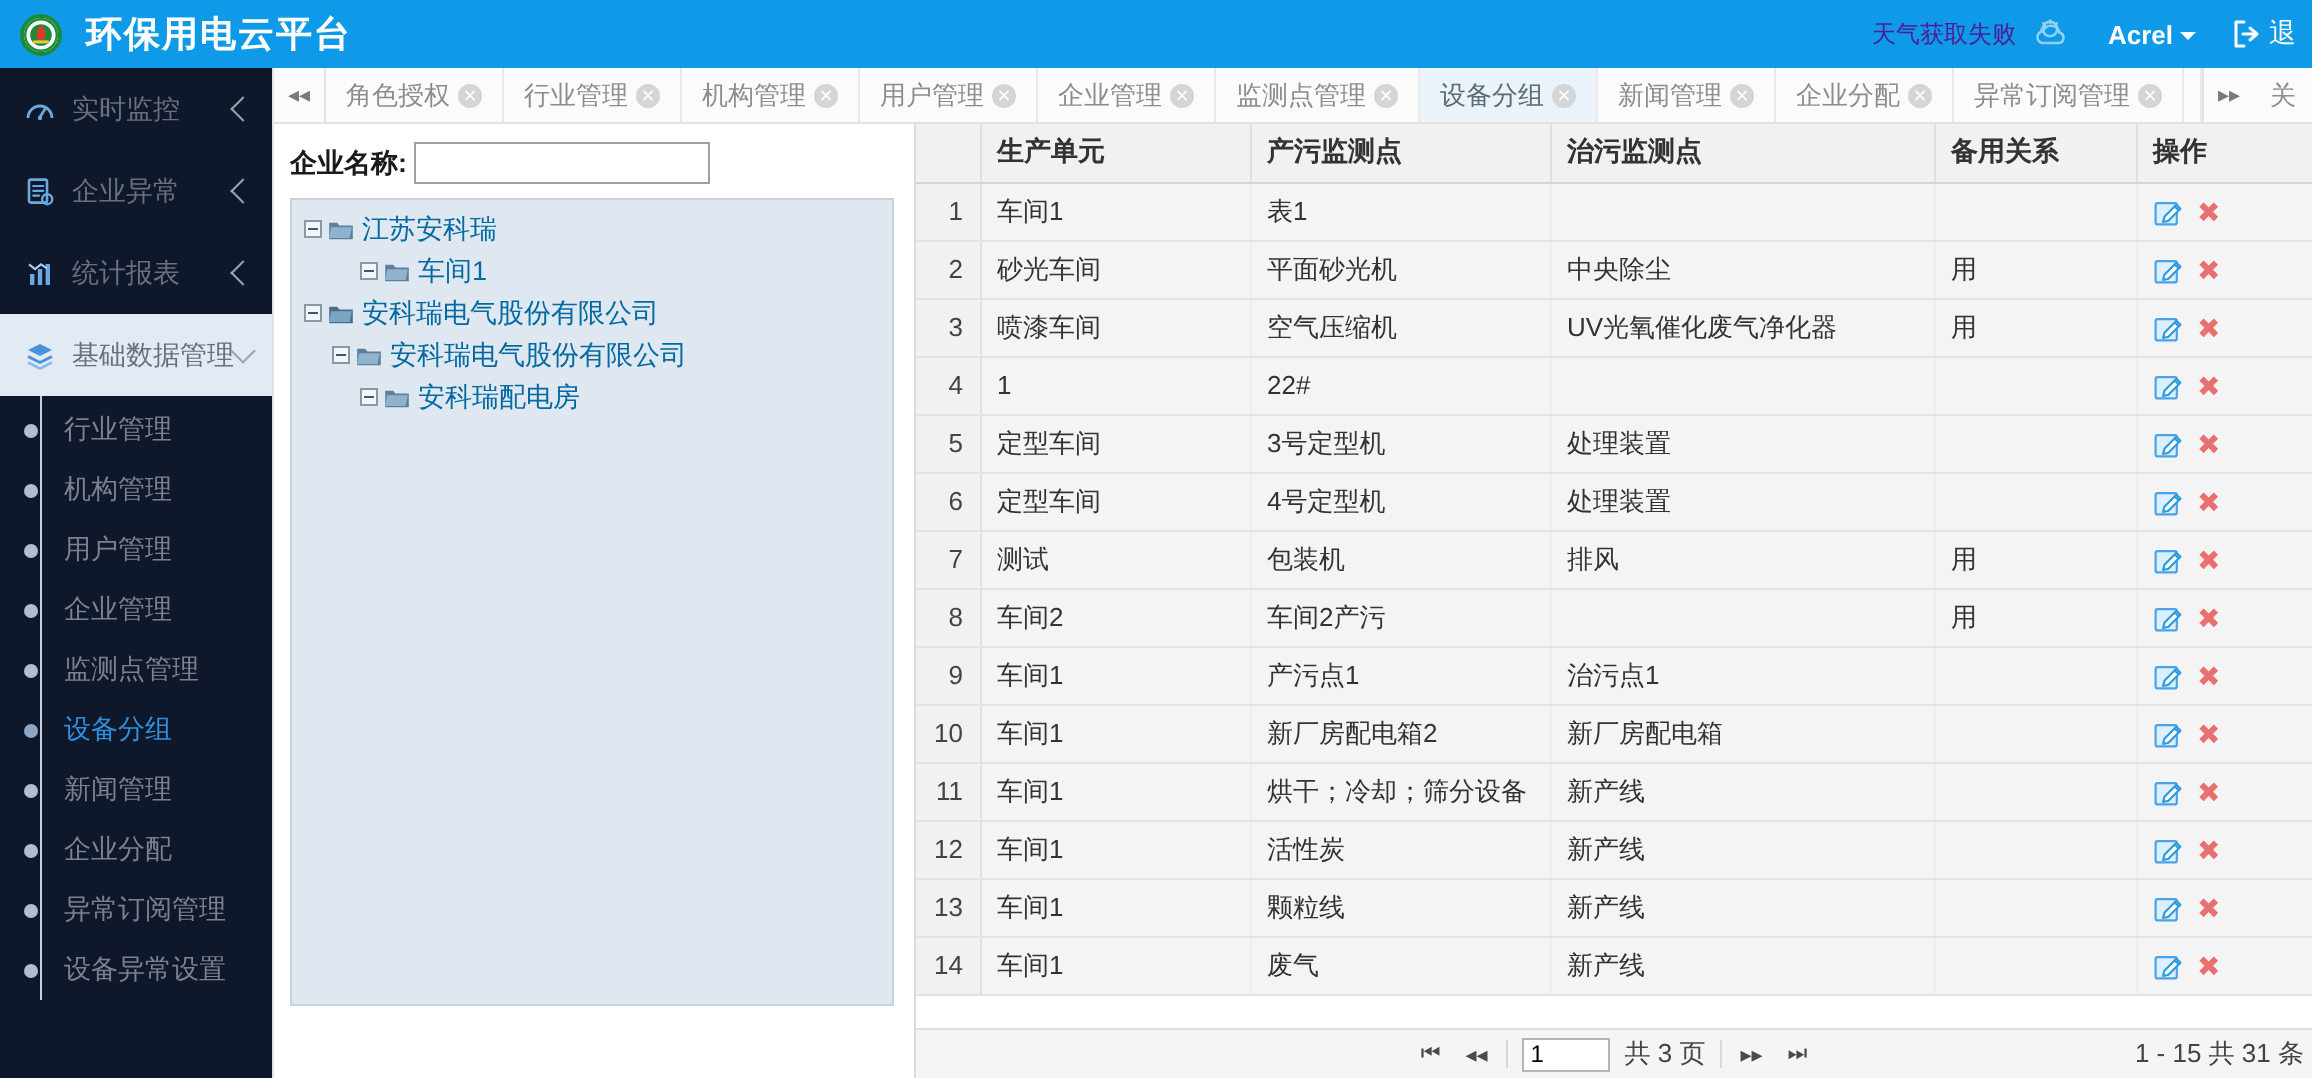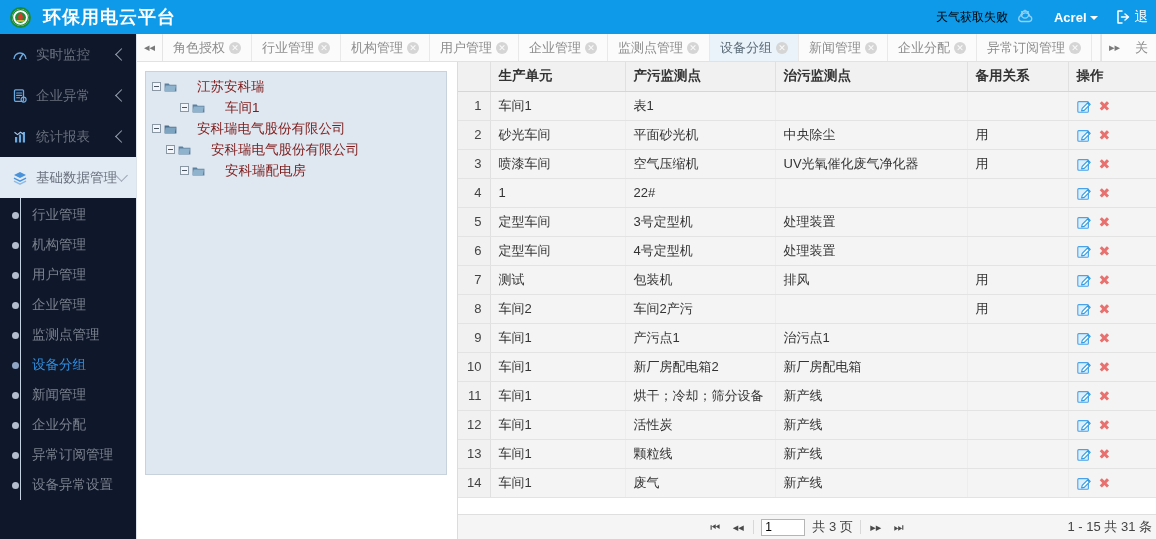--- a/index.html
+++ b/index.html
@@ -41,21 +41,21 @@
   }
   .header-right {
     margin-left: auto;
     display: flex;
     align-items: center;
     gap: 8px;
     white-space: nowrap;
   }
   .weather-text {
     font-size: 12px;
-    color: #000000;
+    color: #4c1d95;
   }
   .weather-icon { display: inline-block; width: 22px; height: 18px; opacity: .75; }
   .user-name {
     font-weight: bold;
     font-size: 13px;
     margin-left: 8px;
   }
   .caret-down {
     display: inline-block;
     width: 0; height: 0;
@@ -243,21 +243,21 @@
     position: absolute;
     left: 1px; right: 1px; top: 3px;
     height: 1px;
     background: #4a5663;
   }
   .tree-folder {
     width: 13px; height: 11px;
     flex: 0 0 13px;
     margin-right: 4px;
   }
-  .tree-label { color: #7f1d1d; margin-left: 16px; }
+  .tree-label { color: #0369a1; }
 
   
   #table-panel {
     flex: 1 1 auto;
     min-width: 0;
     display: flex;
     flex-direction: column;
     border-left: 1px solid #dcdcdc;
     background: #fff;
     overflow: hidden;
@@ -538,20 +538,24 @@
         <span>▸▸</span>
       </div>
       <div class="tab-close-all">
         <span>关</span>
       </div>
     </div>
 
     <div id="content">
 
       <div id="tree-panel">
+        <div class="search-row">
+          <span class="search-label">企业名称:</span>
+          <input class="search-input" type="text" value="" style="">
+        </div>
 
         <div id="tree-box">
           <div class="tree-node" style="padding-left:2px">
             <span class="tree-toggle"></span>
             <span class="tree-folder">
               <svg width="13" height="11" viewBox="0 0 13 11">
                   <path d="M0.6 1.4h4l1.1 1.4h6.7v6.8H0.6z" fill="#5b7f9f"></path>
                   <path d="M1.6 3.6h10.3l-1.1 5.4H0.6z" fill="#8fb3cc"></path>
                 </svg>
             </span>

